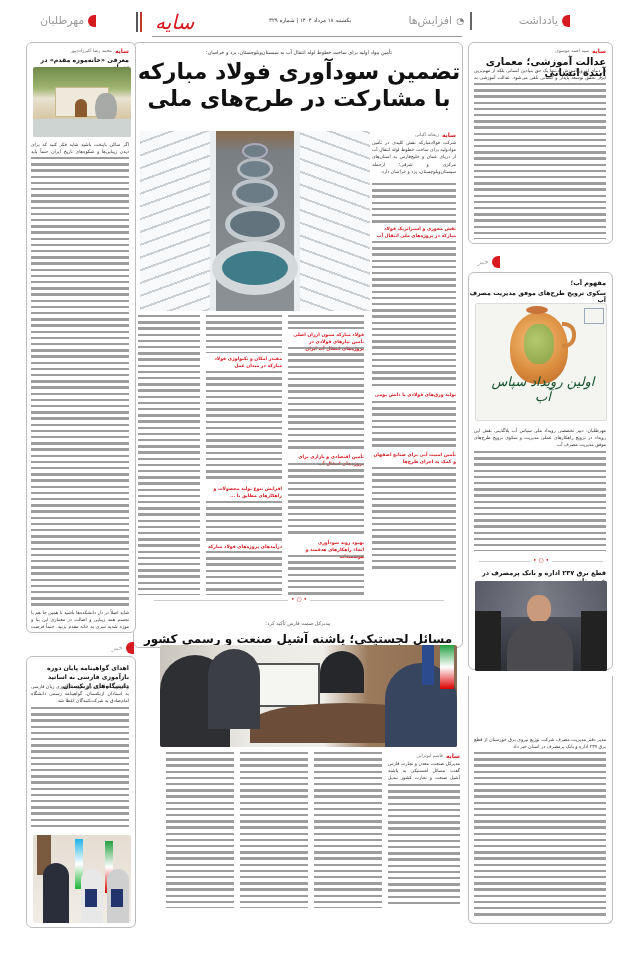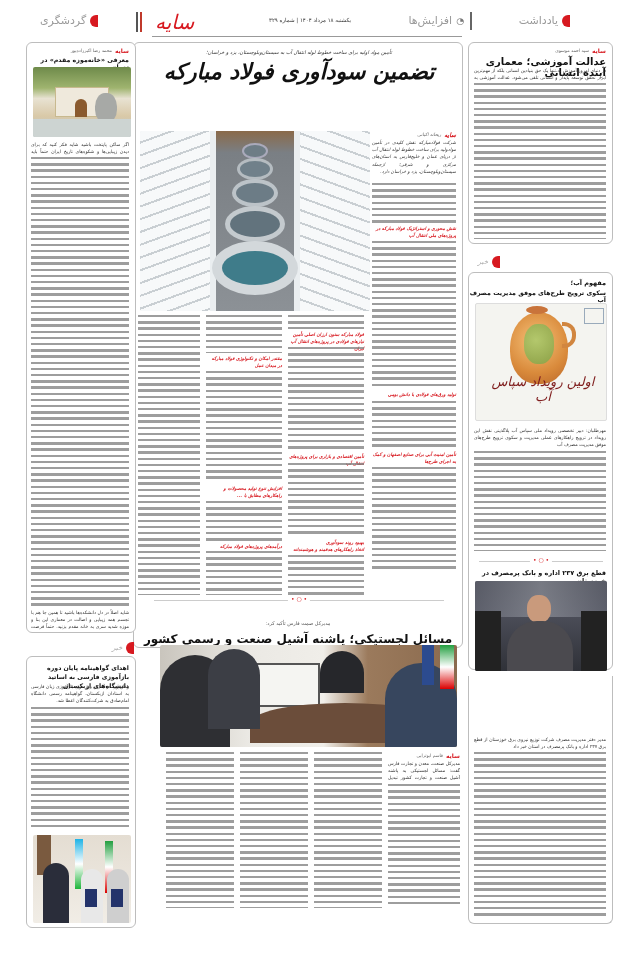--- a/index.html
+++ b/index.html
@@ -38,21 +38,21 @@
 <div class="vbar" style="left:470px;"></div>
 <div class="sec-label" style="right:156px;">
   <span style="font-size:9px;color:#777;">◔</span>
   <span>افزایش‌ها</span>
 </div>
 <div class="date-line">یکشنبه ۱۸ مرداد ۱۴۰۴ | شماره ۳۲۹</div>
 <div class="logo">سایه</div>
 <div class="logo-bars"></div>
 <div class="sec-label" style="left:40px;">
   <span class="red-tab"></span>
-  <span>گردشگری</span>
+  <span>مهرطلبان</span>
 </div>
 <div class="abs" style="top:36px;left:152px;width:310px;height:1px;background:#999;"></div>
 
 <div class="panel" style="left:468px;top:42px;width:145px;height:202px;">
   <div class="byline abs" style="top:4px;right:6px;">
     <span class="brand">سایه</span>
     <span>سید احمد موسوی</span>
   </div>
   <div class="headline abs" style="top:13px;right:6px;font-size:10px;">عدالت آموزشی؛ معماری آینده انسانی</div>
   <div class="body-text abs" style="top:24px;right:6px;width:132px;height:14px;overflow:hidden;">در دنیای امروز آموزش نه تنها یک حق بنیادین انسانی بلکه از مهم‌ترین ابزار تحقق توسعه پایدار و انسانی تلقی می‌شود. عدالت آموزشی به مفهوم برابر از دسترسی همگانی به مدرسه یا دانشگاه است</div>
@@ -65,44 +65,45 @@
 </div>
 
 <div class="panel" style="left:468px;top:272px;width:145px;height:398px;">
   <div class="headline abs" style="top:6px;right:6px;font-size:6.5px;">مفهوم آب؛</div>
   <div class="headline abs" style="top:16px;right:6px;font-size:6.3px;">سکوی ترویج طرح‌های موفق مدیریت مصرف آب</div>
   <div class="photo" style="top:30px;left:6px;width:132px;height:118px;background:#f4f4f0;border:1px solid #ddd;">
     <div class="abs" style="left:34px;top:8px;width:58px;height:72px;border-radius:50% 50% 45% 45%;background:radial-gradient(circle at 45% 40%, #f6c27a, #d98a3b 60%, #b8652a);"></div>
     <div class="abs" style="left:48px;top:20px;width:30px;height:40px;border-radius:45%;background:radial-gradient(circle at 40% 40%, #a8c96a, #7ea347);opacity:.85;"></div>
     <div class="abs" style="left:50px;top:2px;width:22px;height:8px;border-radius:50%;background:#c9743b;"></div>
     <div class="abs" style="left:86px;top:18px;width:14px;height:26px;border:4px solid #d18640;border-left:none;border-radius:0 12px 12px 0;"></div>
-    <div class="abs" style="left:8px;top:70px;width:118px;font-family:'DejaVu Serif',serif;font-size:13px;color:#7f1d1d;font-style:italic;text-align:center;">اولین رویداد سپاس آب</div>
+    <div class="abs" style="left:8px;top:70px;width:118px;font-family:'DejaVu Serif',serif;font-size:13px;color:#14532d;font-style:italic;text-align:center;">اولین رویداد سپاس آب</div>
     <div class="abs" style="left:108px;top:4px;width:20px;height:16px;border:1px solid #9ab;font-size:3px;"></div>
   </div>
   <div class="body-text abs" style="top:154px;right:6px;width:132px;height:22px;overflow:hidden;">مهرطلبان: دبیر تخصصی رویداد ملی سپاس آب پلاگذینی نقش این رویداد در ترویج راهکارهای عملی مدیریت و سکوی ترویج طرح‌های موفق مدیریت مصرف آب</div>
   <div class="filler abs" style="top:178px;right:6px;width:132px;height:100px;"></div>
 
   <div class="sep-dots" style="top:288px;left:10px;width:124px;"></div>
   <div class="headline abs" style="top:296px;right:6px;font-size:6.5px;">قطع برق ۲۳۷ اداره و بانک پرمصرف در خوزستان</div>
   <div class="photo" style="top:308px;left:6px;width:132px;height:90px;background:linear-gradient(180deg,#3b3d46 0%,#4a4c57 40%,#2f3138 100%);">
     <div class="abs" style="left:0;top:0;width:132px;height:36px;background:linear-gradient(90deg,#6b6e7a,#9fa2ab,#6b6e7a);opacity:.6;"></div>
     <div class="abs" style="left:52px;top:14px;width:24px;height:28px;border-radius:45%;background:#c99a7c;"></div>
     <div class="abs" style="left:32px;top:40px;width:66px;height:50px;border-radius:30px 30px 0 0;background:#4b4a4f;"></div>
     <div class="abs" style="left:0;top:30px;width:26px;height:60px;background:#222;"></div>
     <div class="abs" style="right:0;top:30px;width:26px;height:60px;background:#222;"></div>
   </div>
 </div>
 <div class="panel" style="left:468px;top:676px;width:145px;height:248px;border-top:none;border-radius:0 0 6px 6px;">
   <div class="body-text abs" style="top:60px;right:6px;width:132px;height:14px;overflow:hidden;">مدیر دفتر مدیریت مصرف شرکت توزیع نیروی برق خوزستان از قطع برق ۲۳۷ اداره و بانک پرمصرف در استان خبر داد</div>
   <div class="filler abs" style="top:76px;right:6px;width:132px;height:164px;"></div>
 </div>
 
-<div class="panel" style="left:133px;top:42px;width:330px;height:606px;font-style:italic;">
+<div class="panel" style="left:133px;top:42px;width:330px;height:606px;">
   <div class="abs" style="top:6px;left:0;width:330px;text-align:center;font-size:5px;color:#333;">تأمین مواد اولیه برای ساخت خطوط لوله انتقال آب به سیستان‌وبلوچستان، یزد و خراسان؛</div>
   <div class="headline abs" style="top:16px;left:0;width:330px;text-align:center;font-size:22px;line-height:26px;">تضمین سودآوری فولاد مبارکه</div>
+  <div class="headline abs" style="top:43px;left:0;width:330px;text-align:center;font-size:22px;line-height:26px;">با مشارکت در طرح‌های ملی</div>
 
   <div class="photo" style="top:88px;left:6px;width:230px;height:180px;background:#eaeef0;">
     <div class="abs" style="left:0;top:0;width:70px;height:180px;background:repeating-linear-gradient(160deg,#f7f9fa 0,#f7f9fa 10px,#c9cfd3 10px,#c9cfd3 12px);"></div>
     <div class="abs" style="right:0;top:0;width:70px;height:180px;background:repeating-linear-gradient(20deg,#f7f9fa 0,#f7f9fa 10px,#c9cfd3 10px,#c9cfd3 12px);"></div>
     <div class="abs" style="left:76px;top:0;width:78px;height:180px;background:linear-gradient(180deg,#8a6a4a 0,#7a7f84 12%,#8c9196 100%);"></div>
     <div class="abs" style="left:104px;top:14px;width:22px;height:12px;border-radius:50%;background:#6e7d86;box-shadow:0 0 0 2px #aab;"></div>
     <div class="abs" style="left:100px;top:30px;width:30px;height:16px;border-radius:50%;background:#70808a;box-shadow:0 0 0 3px #b5bcc1;"></div>
     <div class="abs" style="left:96px;top:52px;width:38px;height:20px;border-radius:50%;background:#6c7c86;box-shadow:0 0 0 4px #bcc3c8;"></div>
     <div class="abs" style="left:90px;top:80px;width:50px;height:26px;border-radius:50%;background:#62737d;box-shadow:0 0 0 5px #c4cace;"></div>
     <div class="abs" style="left:82px;top:120px;width:66px;height:34px;border-radius:50%;background:#3f7c8a;box-shadow:0 0 0 10px #d3d8db;"></div>

